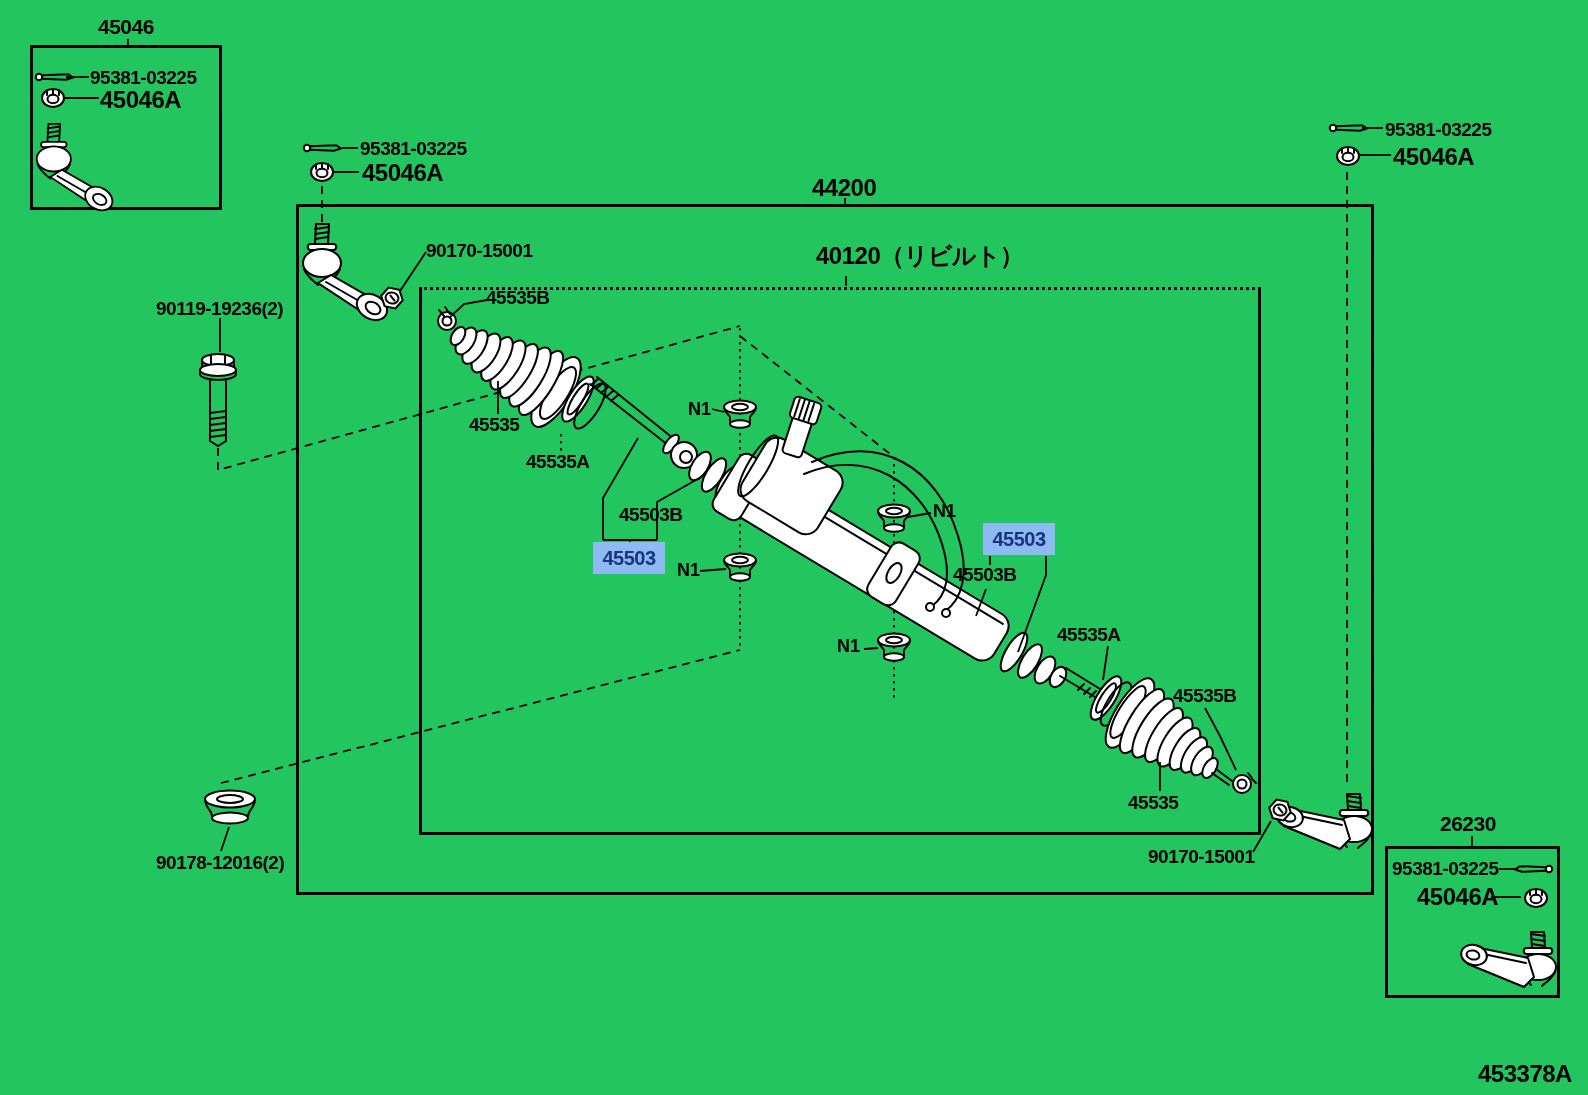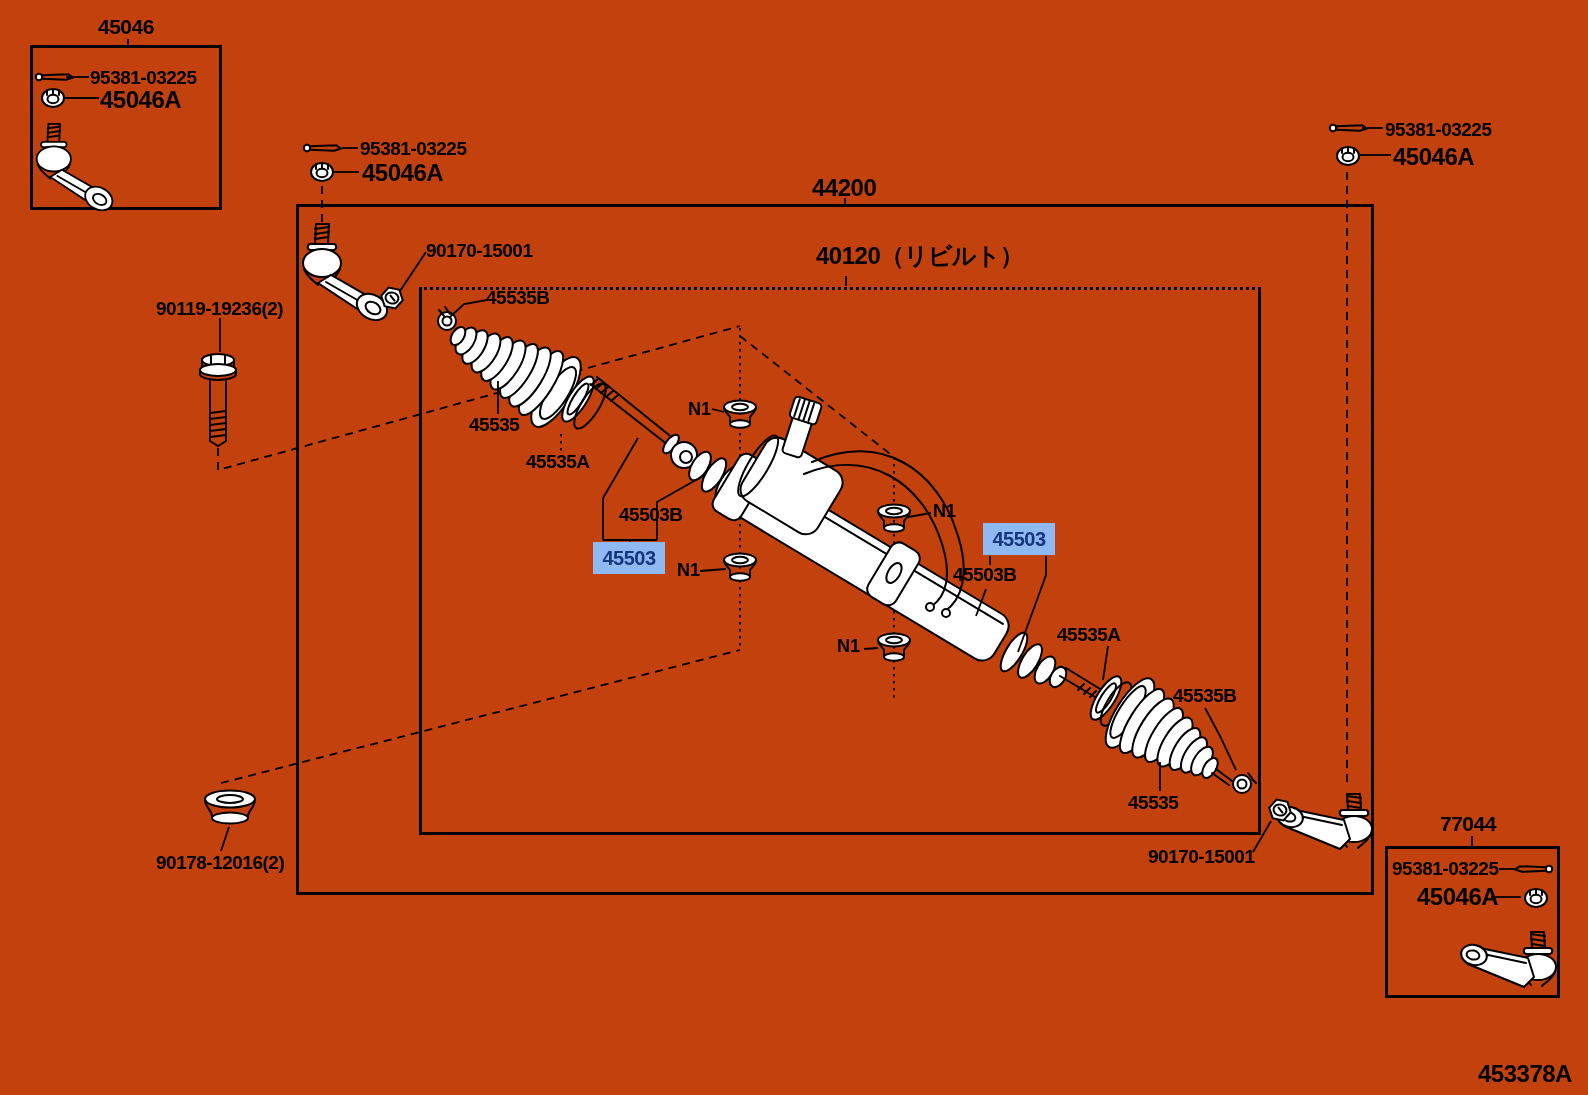--- a/index.html
+++ b/index.html
@@ -1,16 +1,16 @@
 <!DOCTYPE html>
 <html><head>
 <meta charset="utf-8">
 <style>
   html,body{margin:0;padding:0;background:#fff;}
-  #stage{position:relative;width:1588px;height:1095px;background:#c2410c;overflow:hidden;
+  #stage{position:relative;width:1588px;height:1095px;background:#22c55e;overflow:hidden;
          font-family:"Liberation Sans",sans-serif;text-align:center;}
   .box{position:absolute;border:3px solid #000;box-sizing:border-box;background:transparent;}
   #innerBox{border-top:3px dotted #000;}
   svg#art{position:absolute;left:0;top:0;z-index:2;}
   .lbl{position:absolute;z-index:3;font-weight:bold;font-size:19px;line-height:1;
        letter-spacing:-0.5px;color:#000;white-space:nowrap;}
   .ttl{font-size:21px;}
   .big{font-size:24px;}
   .n1{font-size:18px;letter-spacing:0;}
   .hl{background:#8FB9F2;color:#15357E;width:72px;height:32px;display:flex;
@@ -297,20 +297,20 @@
   <div class="lbl" style="left:1057px;top:625px;">45535A</div>
   <div class="lbl" style="left:1173px;top:686px;">45535B</div>
   <div class="lbl" style="left:1128px;top:793px;">45535</div>
   <div class="lbl" style="left:1148px;top:847px;">90170-15001</div>
 
   <div class="lbl" style="left:156px;top:853px;">90178-12016(2)</div>
 
   <div class="lbl" style="left:1385px;top:120px;">95381-03225</div>
   <div class="lbl big" style="left:1393px;top:145px;">45046A</div>
 
-  <div class="lbl ttl" style="left:1440px;top:813px;">77044</div>
+  <div class="lbl ttl" style="left:1440px;top:813px;">26230</div>
   <div class="lbl" style="left:1392px;top:859px;">95381-03225</div>
   <div class="lbl big" style="left:1417px;top:885px;">45046A</div>
 
 
   <div class="lbl code" style="left:1478px;top:1062px;">453378A</div>
 
 </div>
 
 </body></html>

